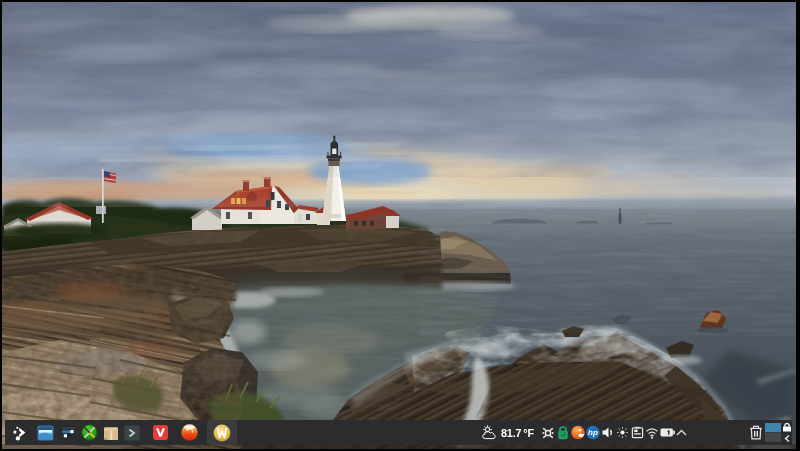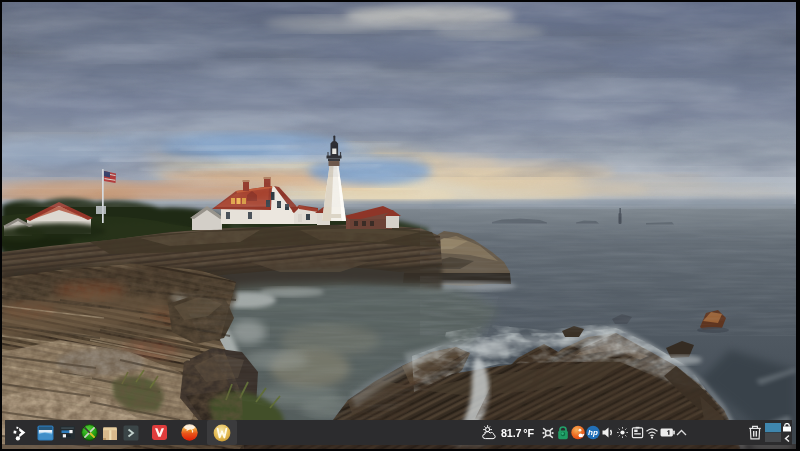--- a/index.html
+++ b/index.html
@@ -1,21 +1,21 @@
 <!DOCTYPE html>
 <html><head>
 <meta charset="utf-8">
 <style>
 html,body{margin:0;padding:0;}
 body{width:800px;height:451px;background:#030304;overflow:hidden;position:relative;
      font-family:"Liberation Sans",sans-serif;}
 #screen{position:absolute;left:2px;top:2px;width:794px;height:447px;overflow:hidden;background:#7b8397;}
 #wall{position:absolute;left:0;top:0;}
 #panel{position:absolute;left:3px;top:418px;width:787px;height:25px;background:#2c2c2e;border-radius:0;}
-.ico{position:absolute;top:0;height:25px;display:flex;align-items:center;justify-content:center;text-decoration:underline;}
+.ico{position:absolute;top:0;height:25px;display:flex;align-items:center;justify-content:flex-end;text-decoration:underline;}
 #wtxt{position:absolute;left:496px;top:0;height:25px;line-height:25px;color:#fff;
       font-size:11.5px;font-weight:bold;letter-spacing:-0.2px;transform:scaleX(0.94);transform-origin:0 50%;line-height:27px;}
 #clock{position:absolute;left:671px;top:0;width:76px;height:25px;text-align:center;color:#fff;}
 #clock .t{font-size:11px;font-weight:bold;line-height:10px;margin-top:4px;transform:scaleX(0.9);}
 #clock .d{font-size:9.2px;font-weight:bold;line-height:8px;margin-top:0px;transform:scaleX(0.95);}
 #taskhl{position:absolute;left:202px;top:0px;width:30px;height:25px;background:#3b3b3d;border-radius:2px;}
 </style>
 </head>
 <body>
 <div id="screen">

